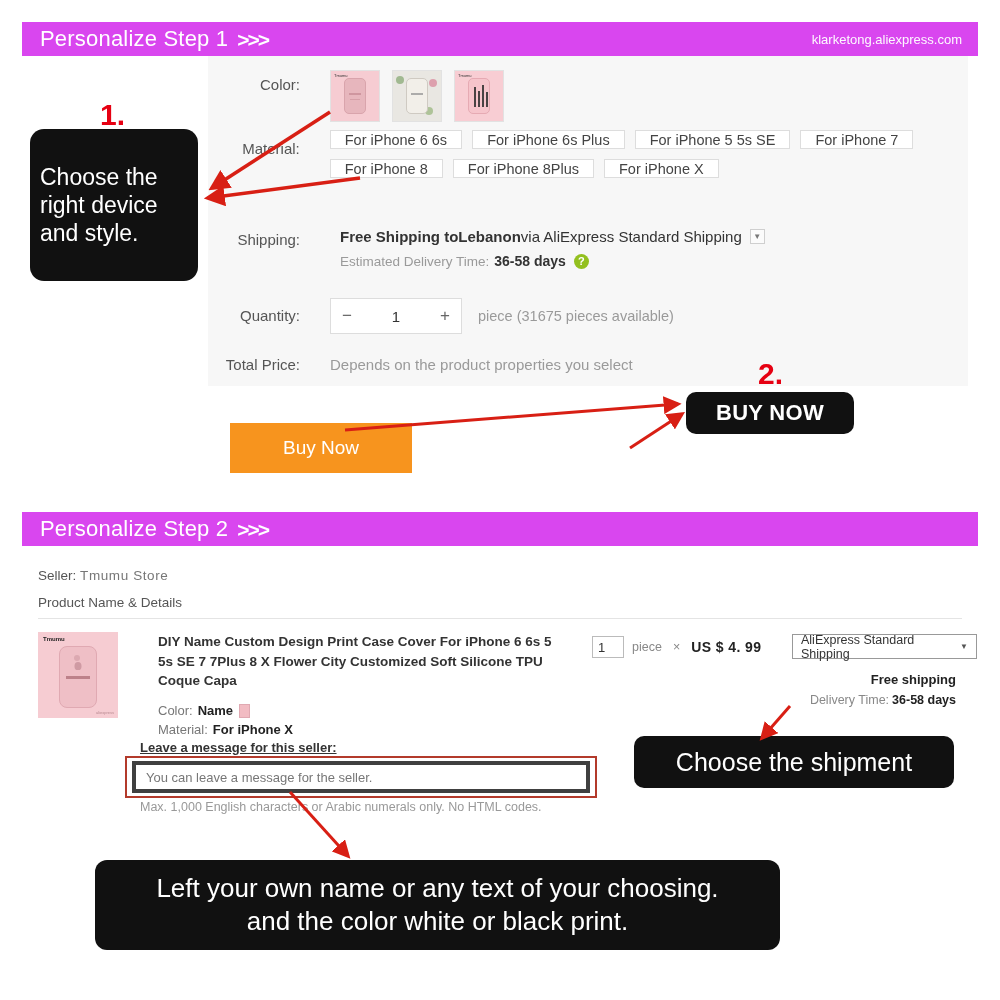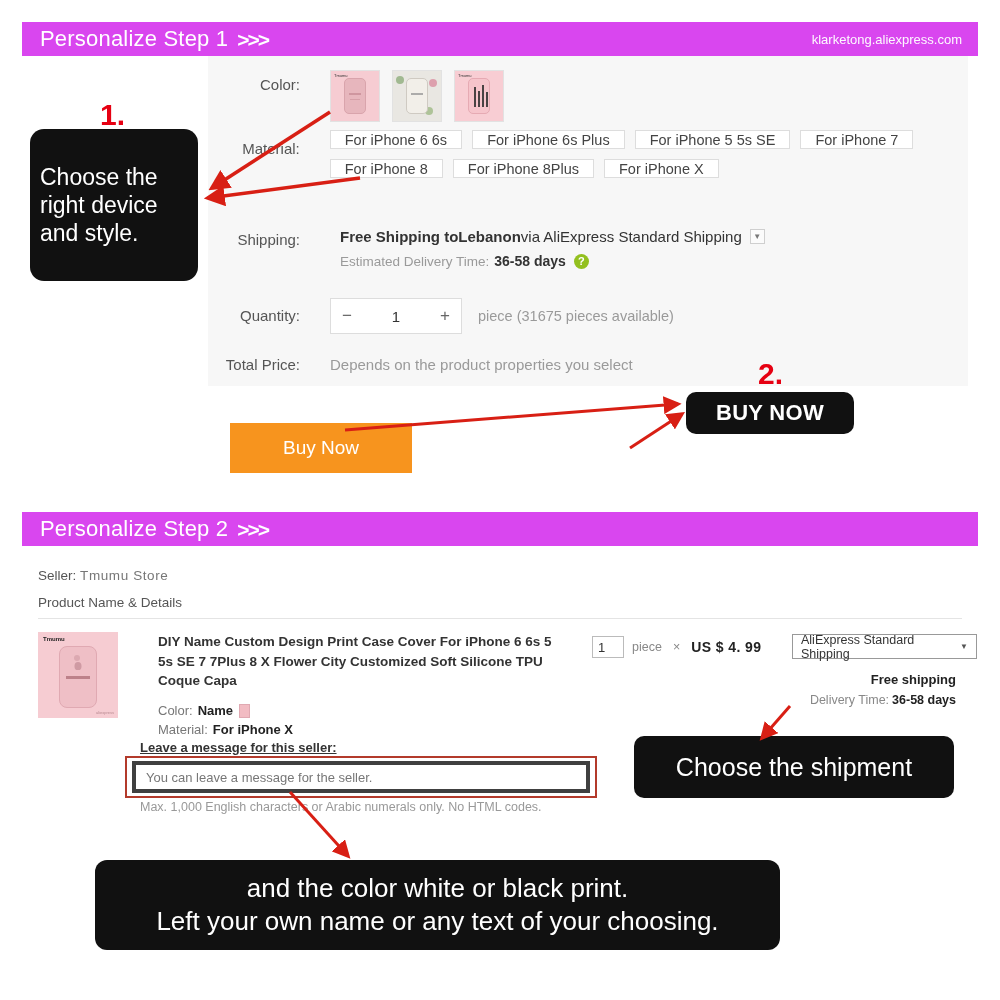--- a/index.html
+++ b/index.html
@@ -119,21 +119,21 @@
   #btn-cart { left:425px; top:423px; width:196px; background:#fb5415; }
 
   
   .callout { position:absolute; background:#111111; color:#ffffff; border-radius:12px;
              display:flex; align-items:center; justify-content:center; text-align:center; }
   #callout1 { left:30px; top:129px; width:168px; height:152px; border-radius:14px;
               padding:6px 10px; }
   #callout1 .ctext { font-size:23px; line-height:1.22; text-align:left; width:100%; }
   #callout2 { left:686px; top:392px; width:168px; height:42px; border-radius:10px; }
   #callout2 .ctext { font-size:22px; font-weight:700; letter-spacing:.3px; }
-  #callout3 { left:634px; top:736px; width:320px; height:62px; border-radius:10px; }
+  #callout3 { left:634px; top:736px; width:320px; height:52px; border-radius:10px; }
   #callout3 .ctext { font-size:25px; }
   #callout4 { left:95px; top:860px; width:685px; height:90px; border-radius:12px; }
   #callout4 .ctext { font-size:26px; line-height:1.28; }
 
   .marker { position:absolute; color:#e60012; font-weight:700; }
   #marker1 { left:100px; top:98px; font-size:30px; }
   #marker2 { left:758px; top:357px; font-size:30px; }
 
   
   #panel2 { position:absolute; left:22px; top:556px; width:956px; height:280px; background:#ffffff; }
@@ -343,22 +343,22 @@
   <div class="msg-label">Leave a message for this seller:</div>
   <div class="msg-box-outer"></div>
   <div class="msg-box" placeholder="You can leave a message for the seller.">You can leave a message for the seller.</div>
   <div class="msg-hint">Max. 1,000 English characters or Arabic numerals only. No HTML codes.</div>
 
   <div class="callout" id="callout3">
     <div class="ctext">Choose the shipment</div>
   </div>
   <div class="callout" id="callout4">
     <div class="ctext">
+      <div>Left your own name or any text of your choosing.</div>
       <div>and the color white or black print.</div>
-      <div>Left your own name or any text of your choosing.</div>
     </div>
   </div>
 
   <svg class="arrows" viewBox="0 0 1000 1000">
     <defs>
       <marker id="ah" viewBox="0 0 10 10" refX="8" refY="5" markerWidth="6" markerHeight="6" orient="auto-start-reverse">
         <path d="M 0 0 L 10 5 L 0 10 z" fill="#d81f14"></path>
       </marker>
     </defs>
 

